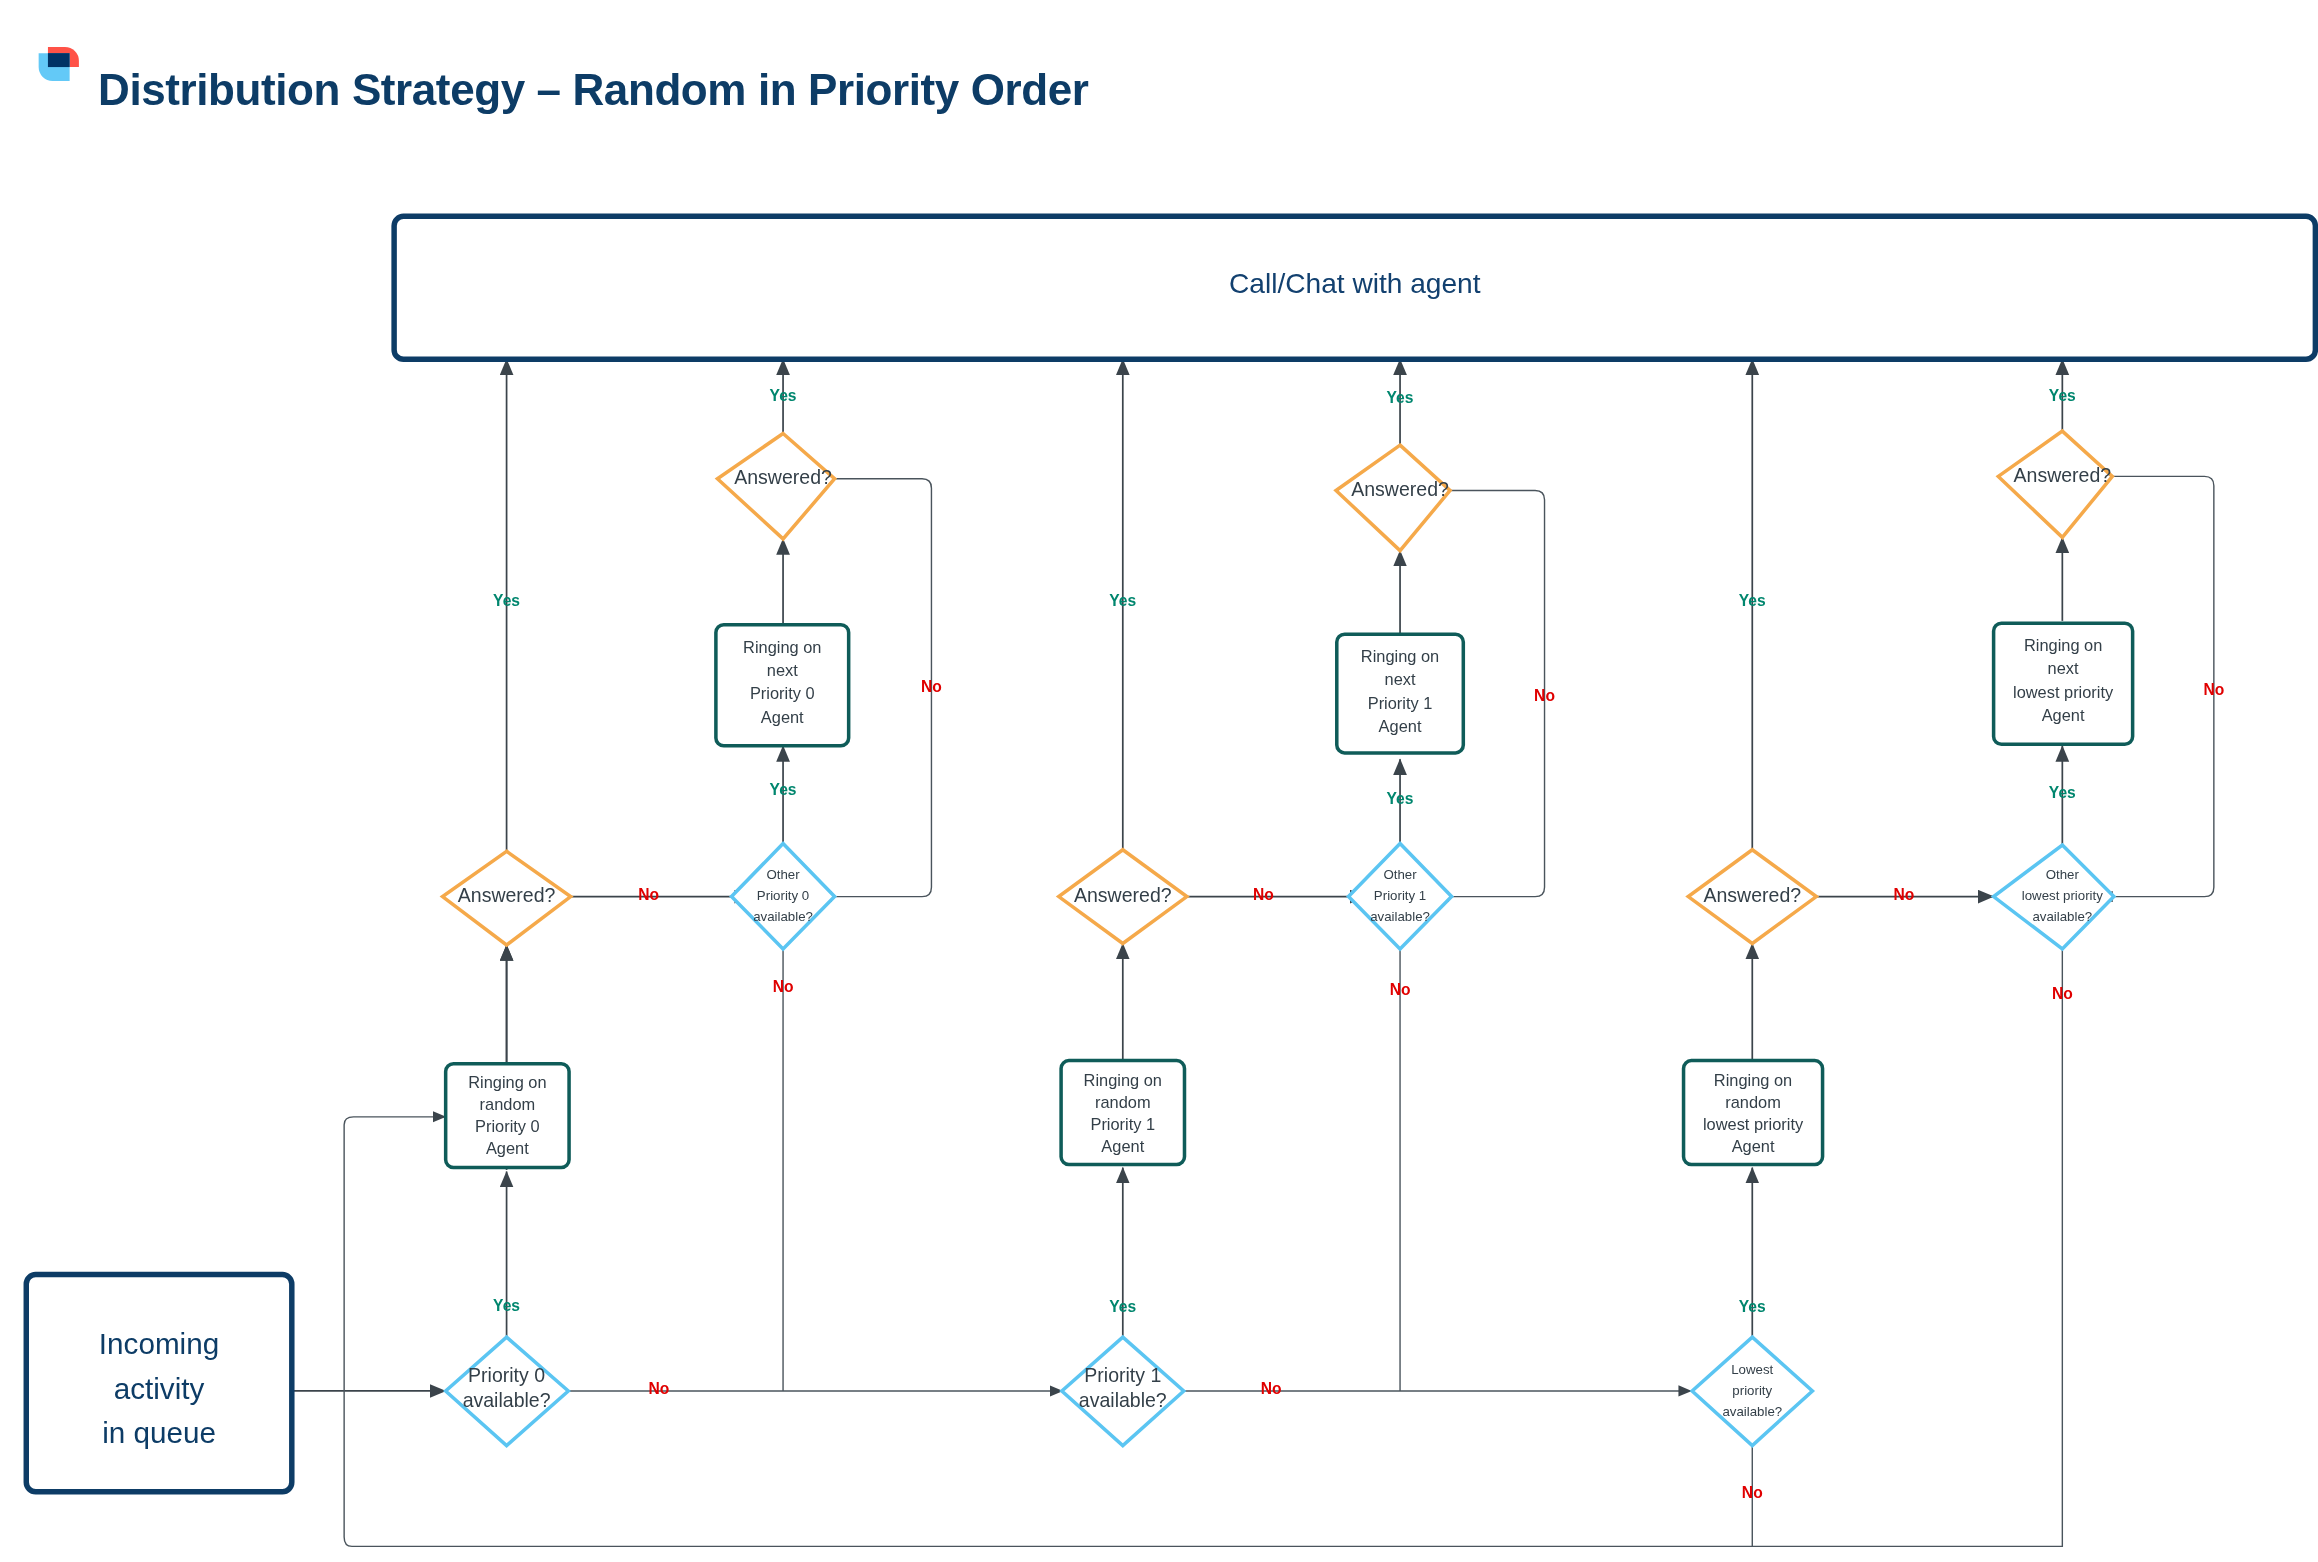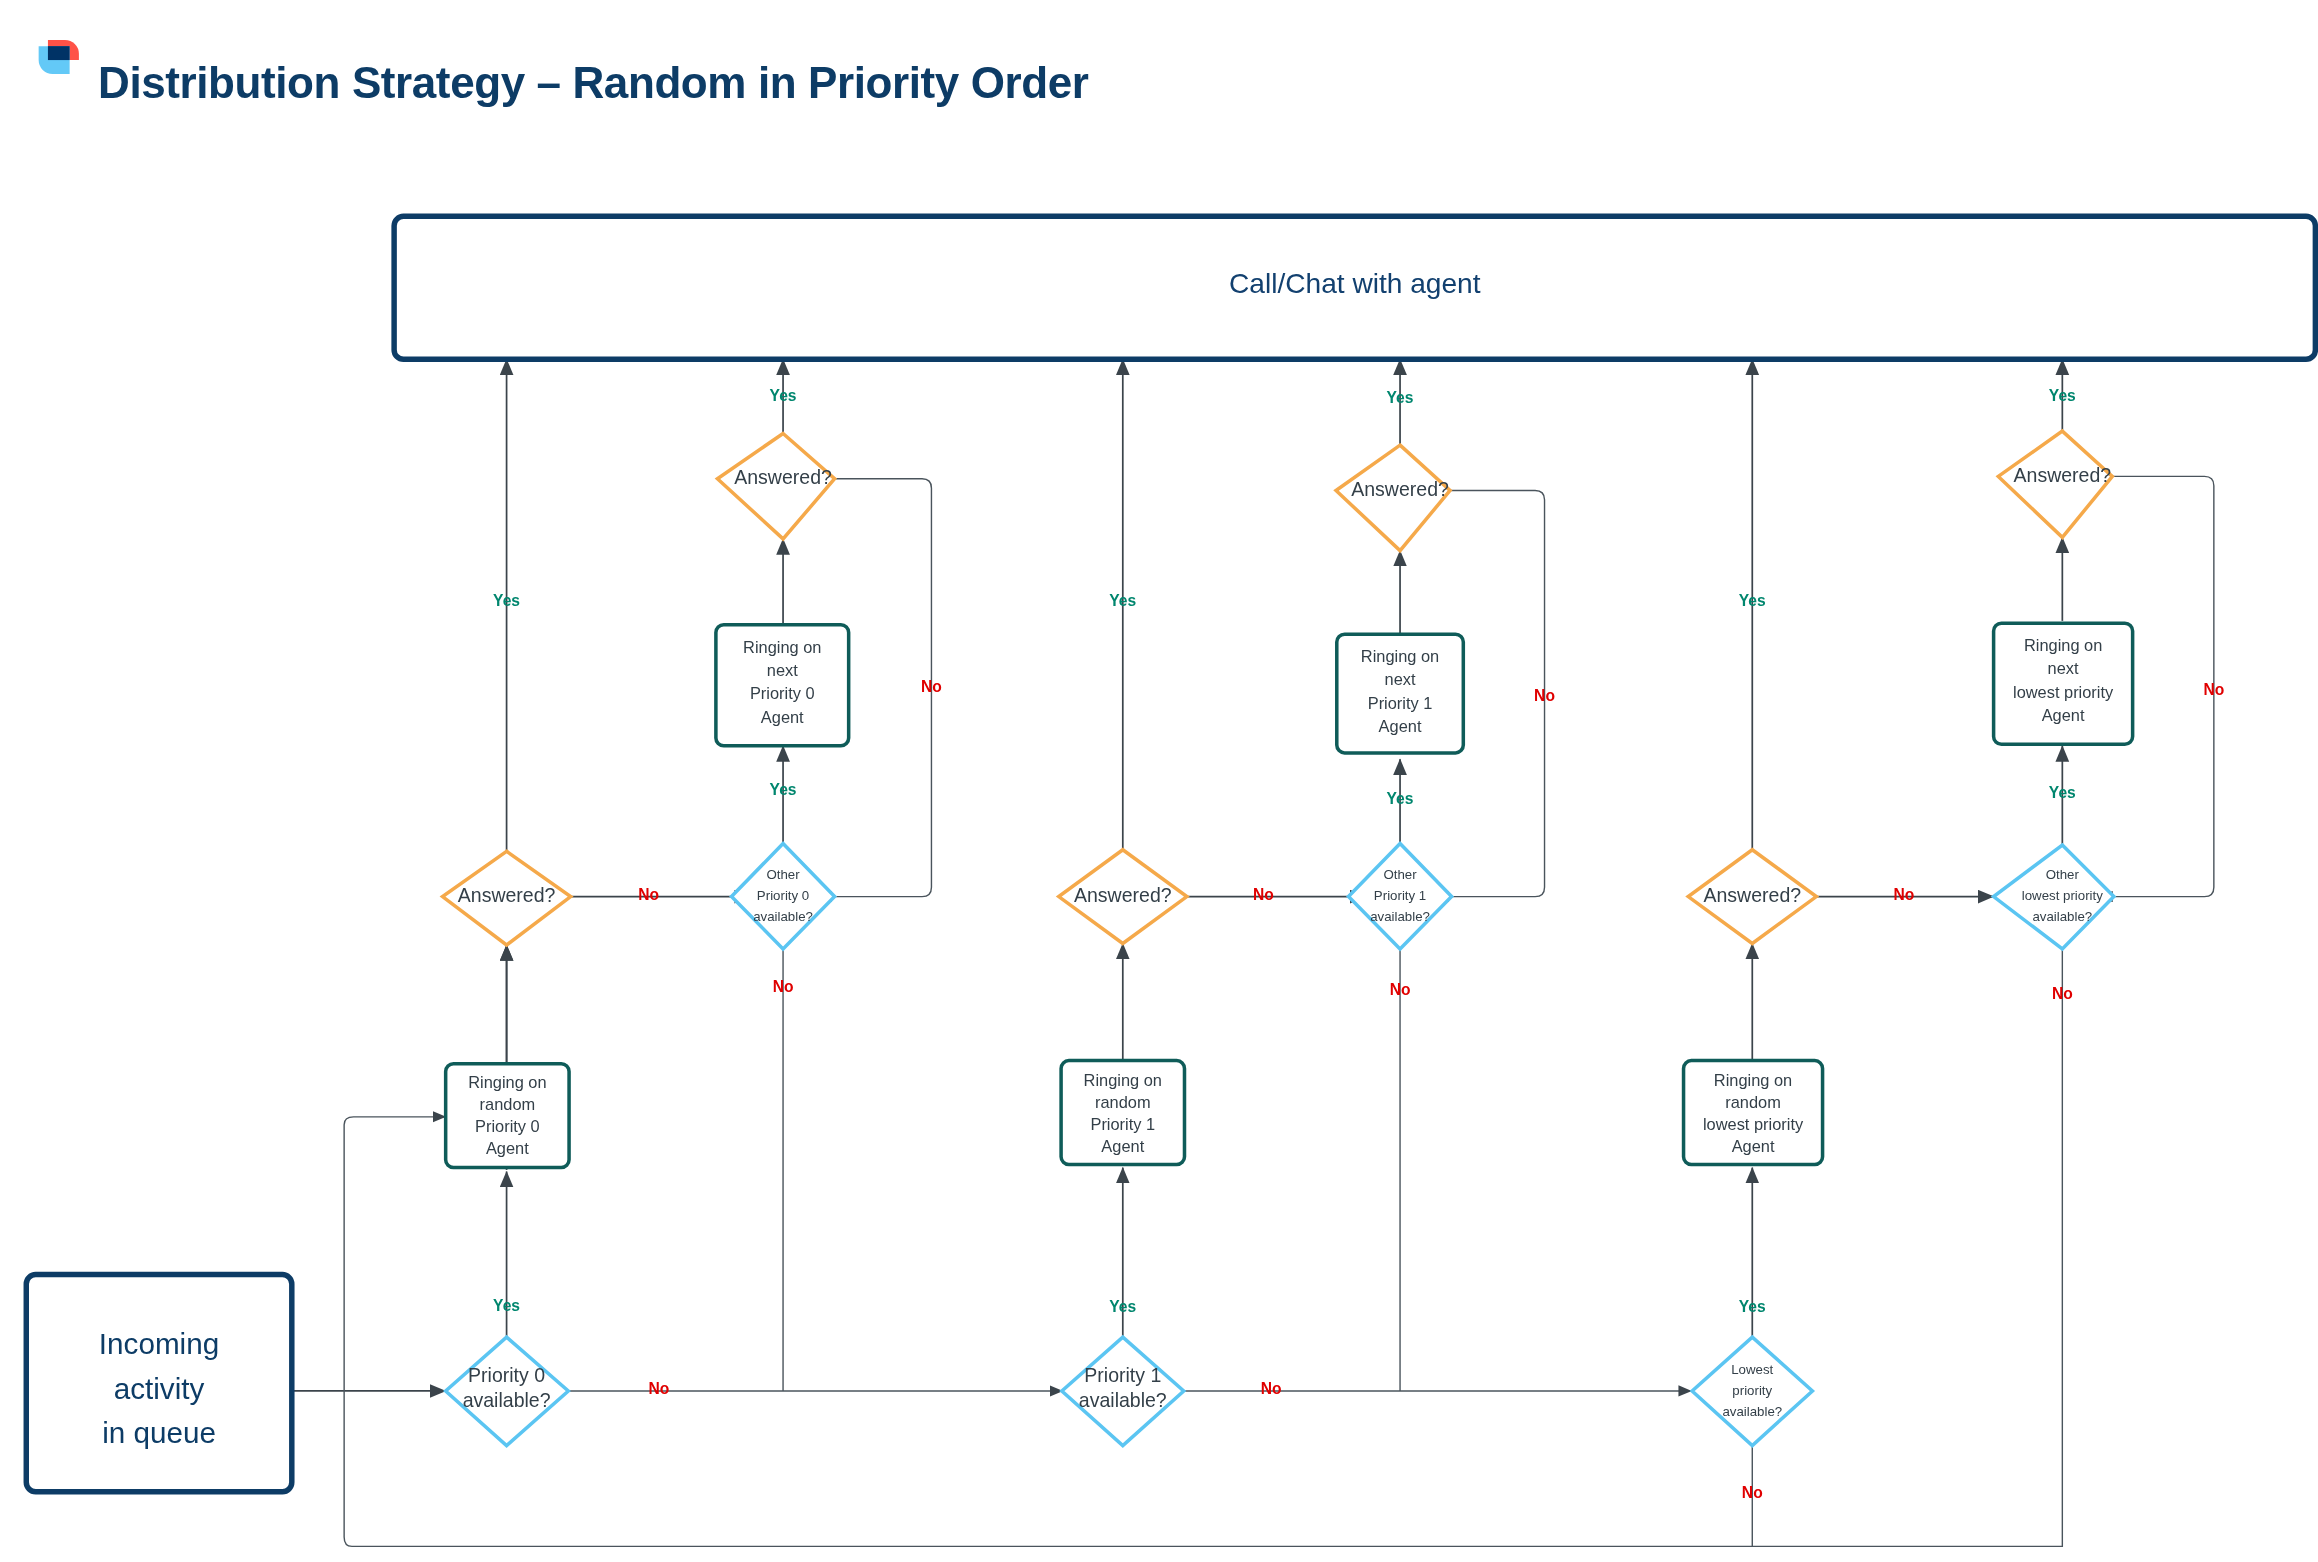--- a/index.html
+++ b/index.html
@@ -1,20 +1,20 @@
 <!DOCTYPE html>
 <html style="font-size:12.5px"><head>
 <meta charset="utf-8">
 <style>
   html,body{margin:0;padding:0;background:#ffffff;}
   body{width:2319px;height:1562px;font-family:"Liberation Sans",sans-serif;overflow:hidden;}
   #stage{position:relative;width:2319px;height:1562px;background:#fff;}
 
   
-  #header{position:absolute;left:0;top:5px;width:2175px;height:148px;}
+  #header{position:absolute;left:0;top:12px;width:2175px;height:148px;}
   #logo{position:absolute;left:34px;top:19px;width:48px;height:52px;}
   #title{
     position:absolute;left:98px;top:53px;
     font-size:44px;font-weight:bold;color:#0d3c66;
     letter-spacing:-0.4px;white-space:nowrap;
   }
 
   
   #diagram{position:absolute;left:0;top:0;width:2319px;height:1562px;}
   svg{display:block;}

